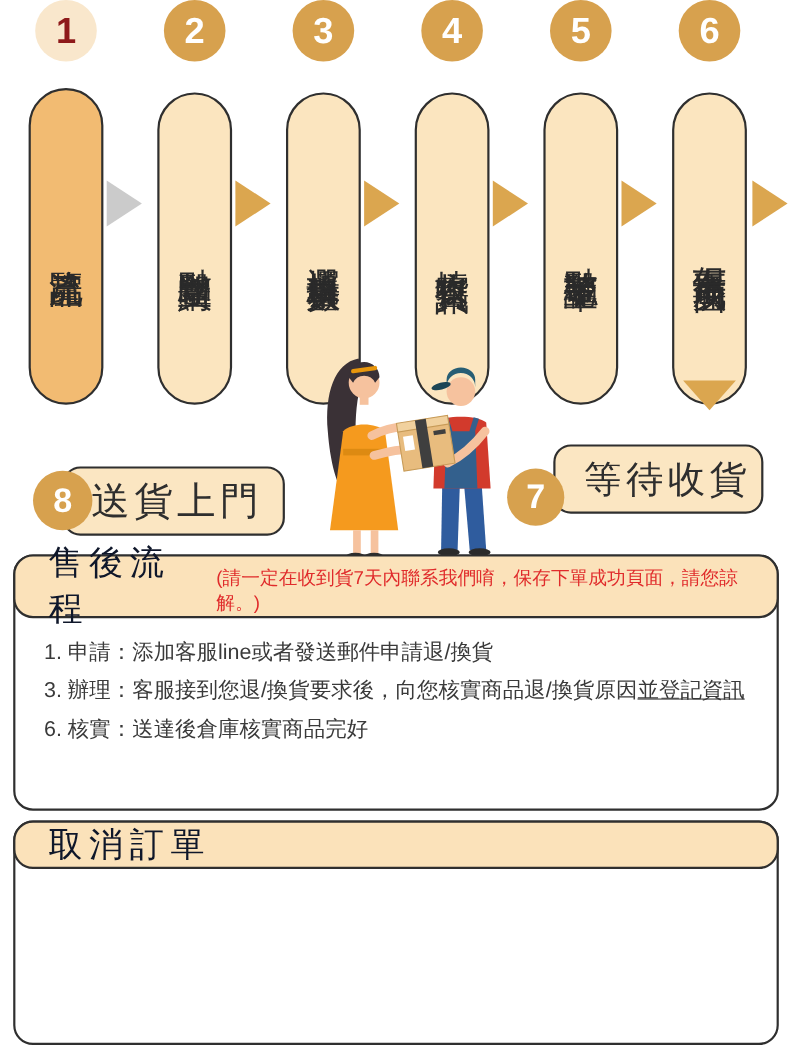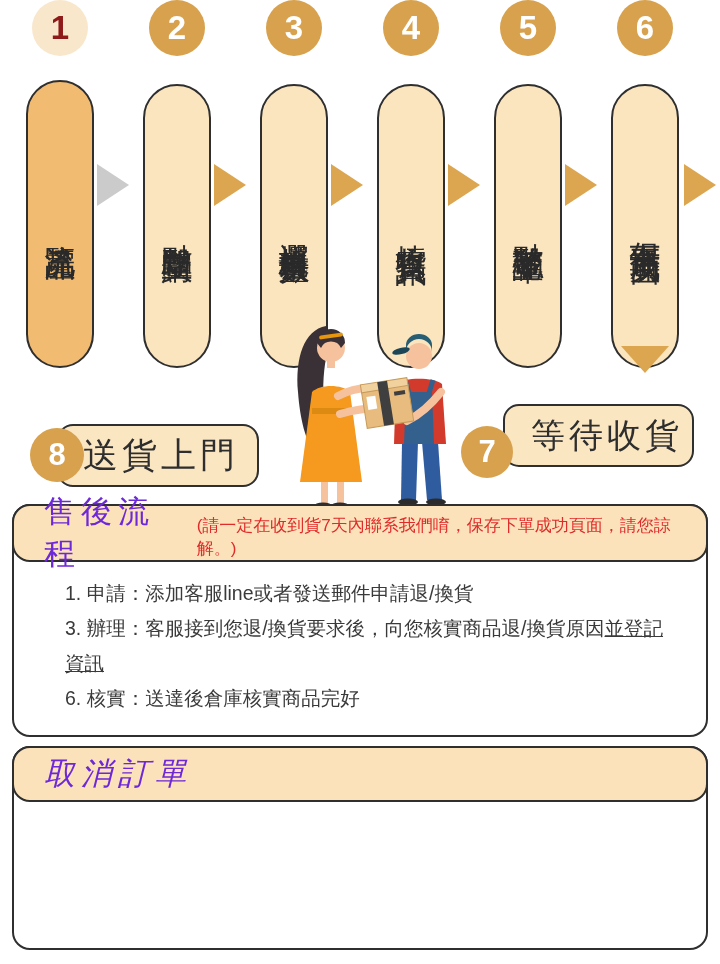--- a/index.html
+++ b/index.html
@@ -35,23 +35,23 @@
   .hcircle{position:absolute;width:54px;height:54px;border-radius:50%;background:#D7A14E;
         color:#fff;font-size:31px;font-weight:bold;display:flex;align-items:center;
         justify-content:center;z-index:4;}
 
   
   .box{position:absolute;left:12px;width:696px;background:#fff;border:2px solid #2f2f2f;
        border-radius:18px;box-sizing:border-box;}
   .box-header{position:absolute;left:-2px;top:-2px;width:696px;background:#FBE2BA;
        border:2px solid #2f2f2f;border-radius:18px;box-sizing:border-box;
        display:flex;align-items:center;padding-left:30px;}
-  .box-title{font-size:31px;color:#6d28d9;letter-spacing:6px;font-weight:500;}
+  .box-title{font-size:31px;color:#0f172a;letter-spacing:6px;font-weight:500;}
   .box-note{color:#E02B2B;font-size:17px;margin-left:6px;margin-top:8px;letter-spacing:0;}
-  .box-body{position:relative;padding-left:25px;}
+  .box-body{position:relative;}
   .as-list{list-style:none;margin:0;padding:12px 26px 0 26px;}
   .as-list li{font-size:19.5px;line-height:35px;color:#3a3a3a;}
   .u{text-decoration:underline;}
   .cancel-body{padding:12px 26px 0 26px;}
   .cancel-body p{margin:0;font-size:19.5px;line-height:34px;color:#3a3a3a;}
 </style>
 </head>
 <body>
 
 <div id="app">
@@ -174,18 +174,18 @@
     <div class="box-body" style="margin-top:58px;">
       <ul class="as-list">
         <li><span>1. 申請：添加客服line或者發送郵件申請退/換貨</span></li>
         <li><span>3. 辦理：客服接到您退/換貨要求後，向您核實商品退/換貨原因</span><span class="u">並登記資訊</span></li>
         <li><span>6. 核實：送達後倉庫核實商品完好</span></li>
       </ul>
     </div>
   </div>
 
   <div class="box" style="top:746px;height:204px;">
-    <div class="box-header" style="height:56px;font-style:italic;">
+    <div class="box-header" style="height:44px;">
       <span class="box-title">取消訂單</span>
     </div>
   </div>
 
 </div>
 
 </body></html>

